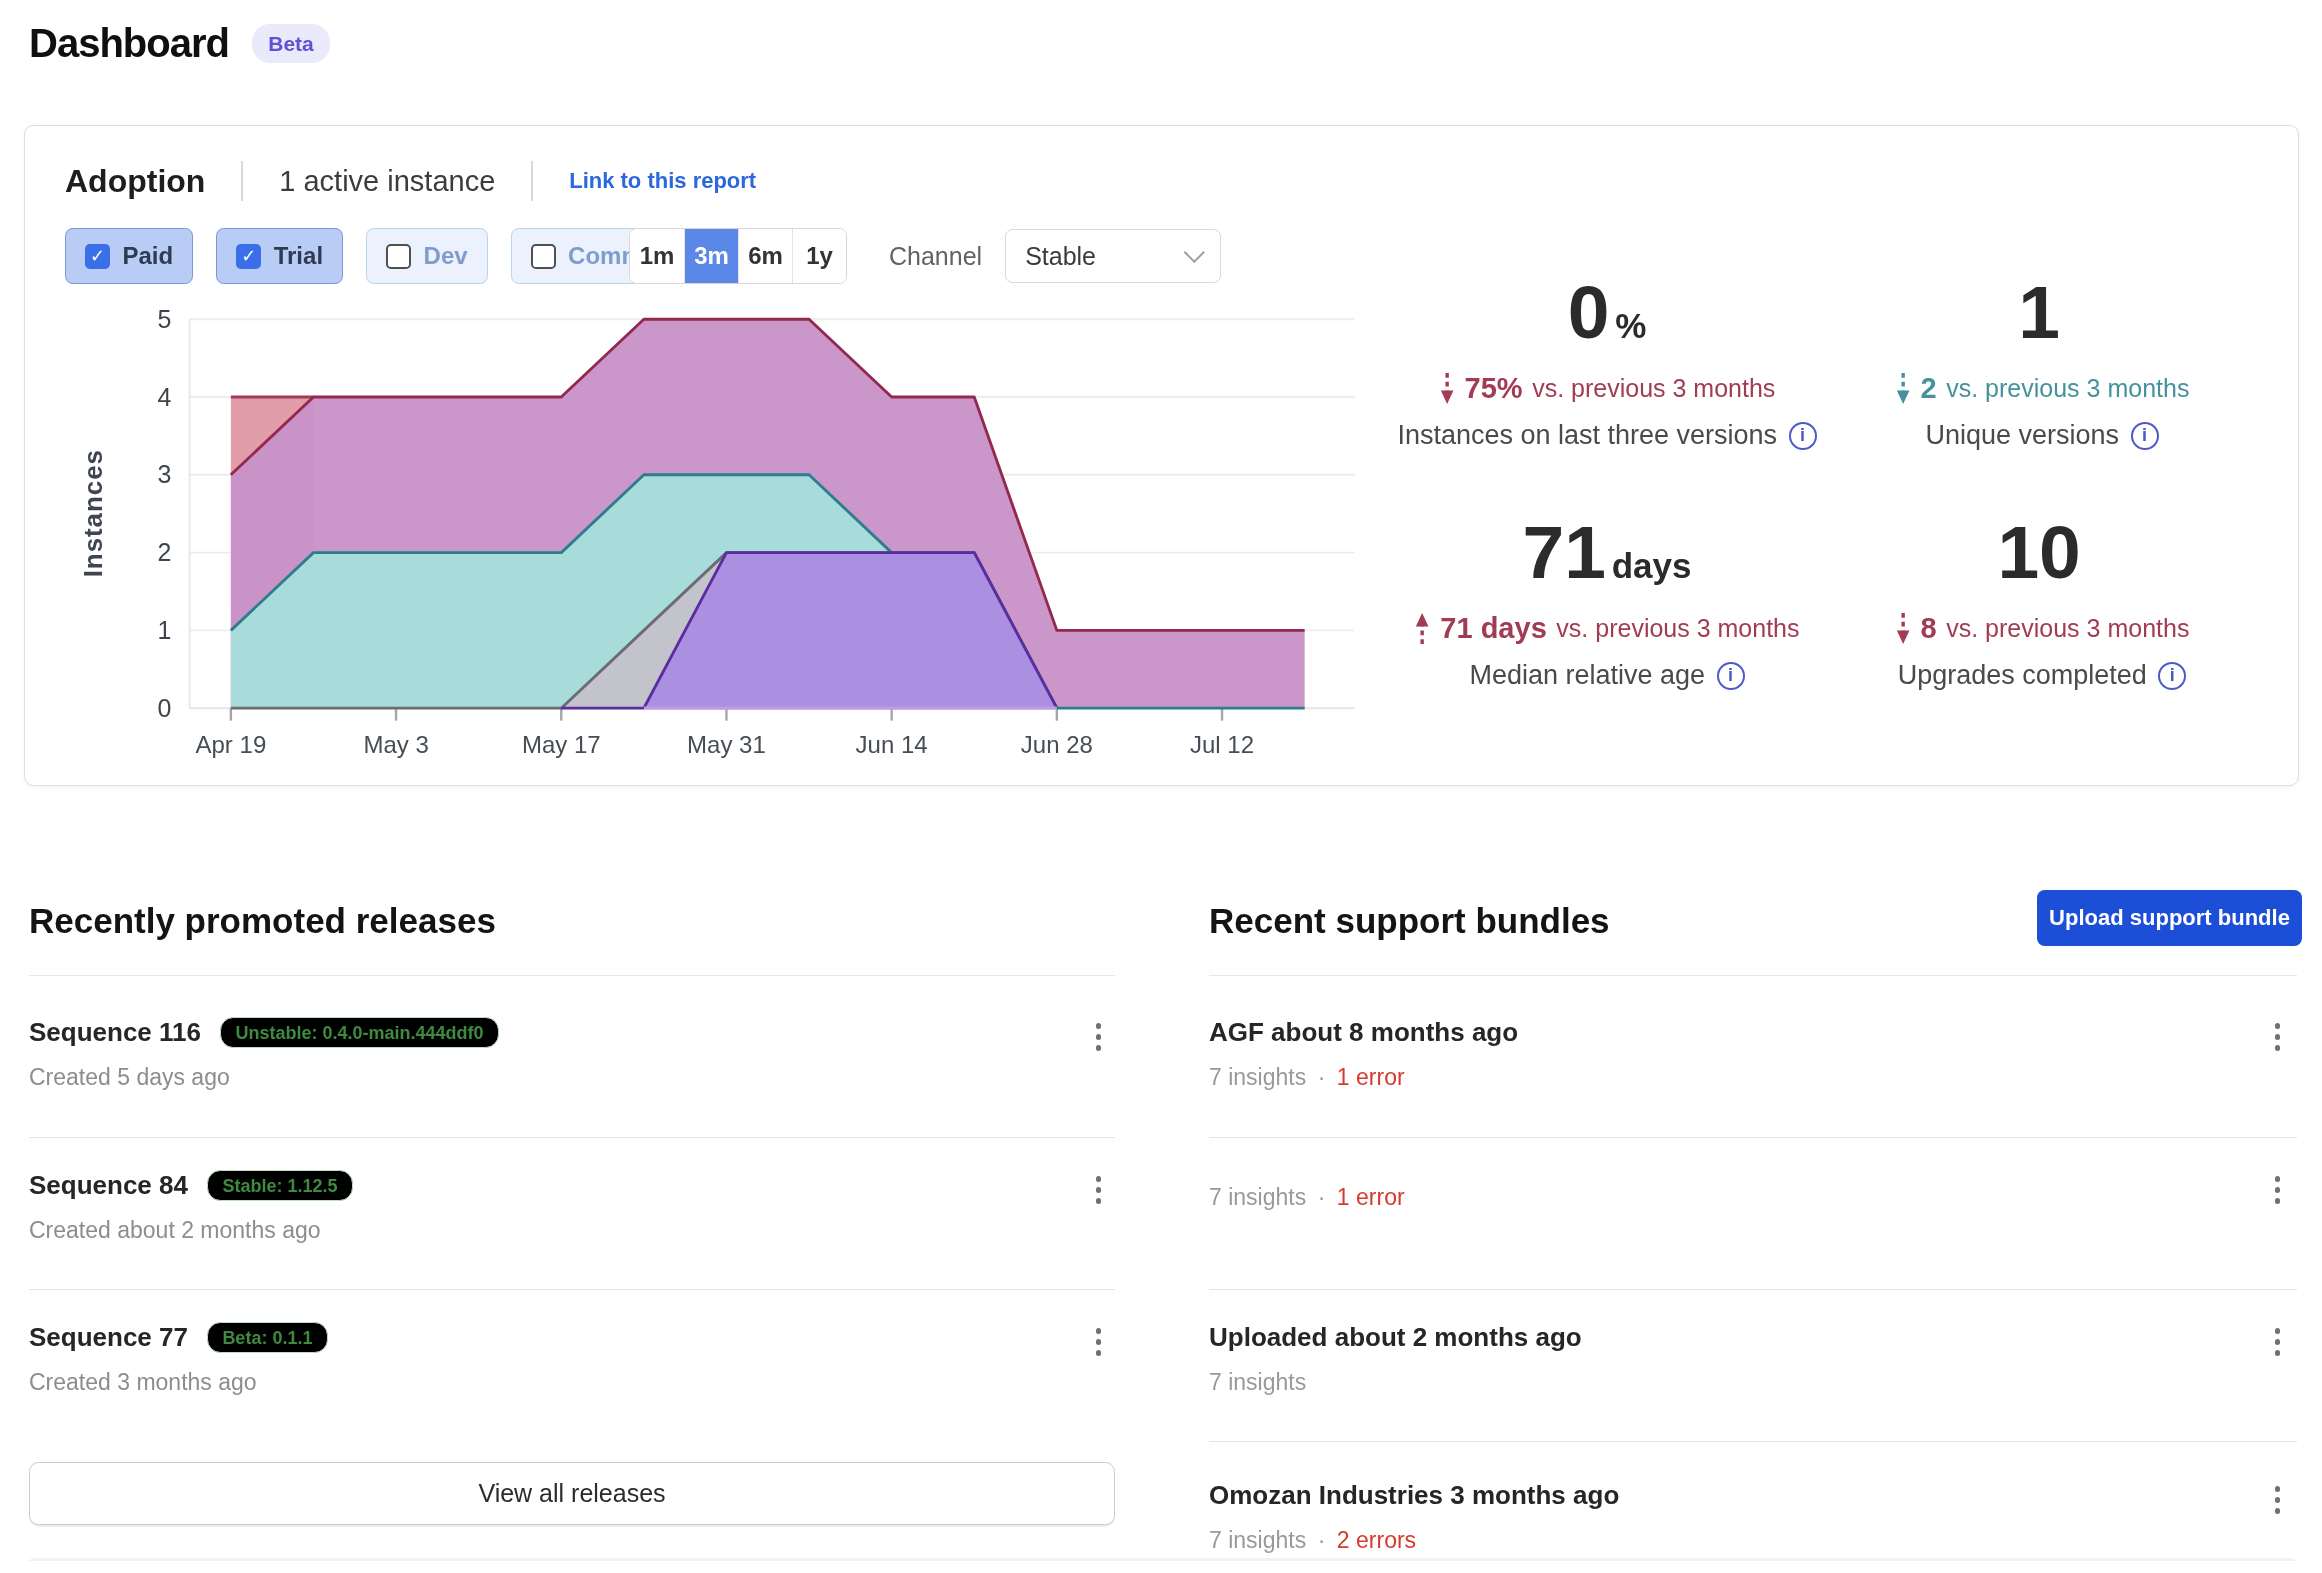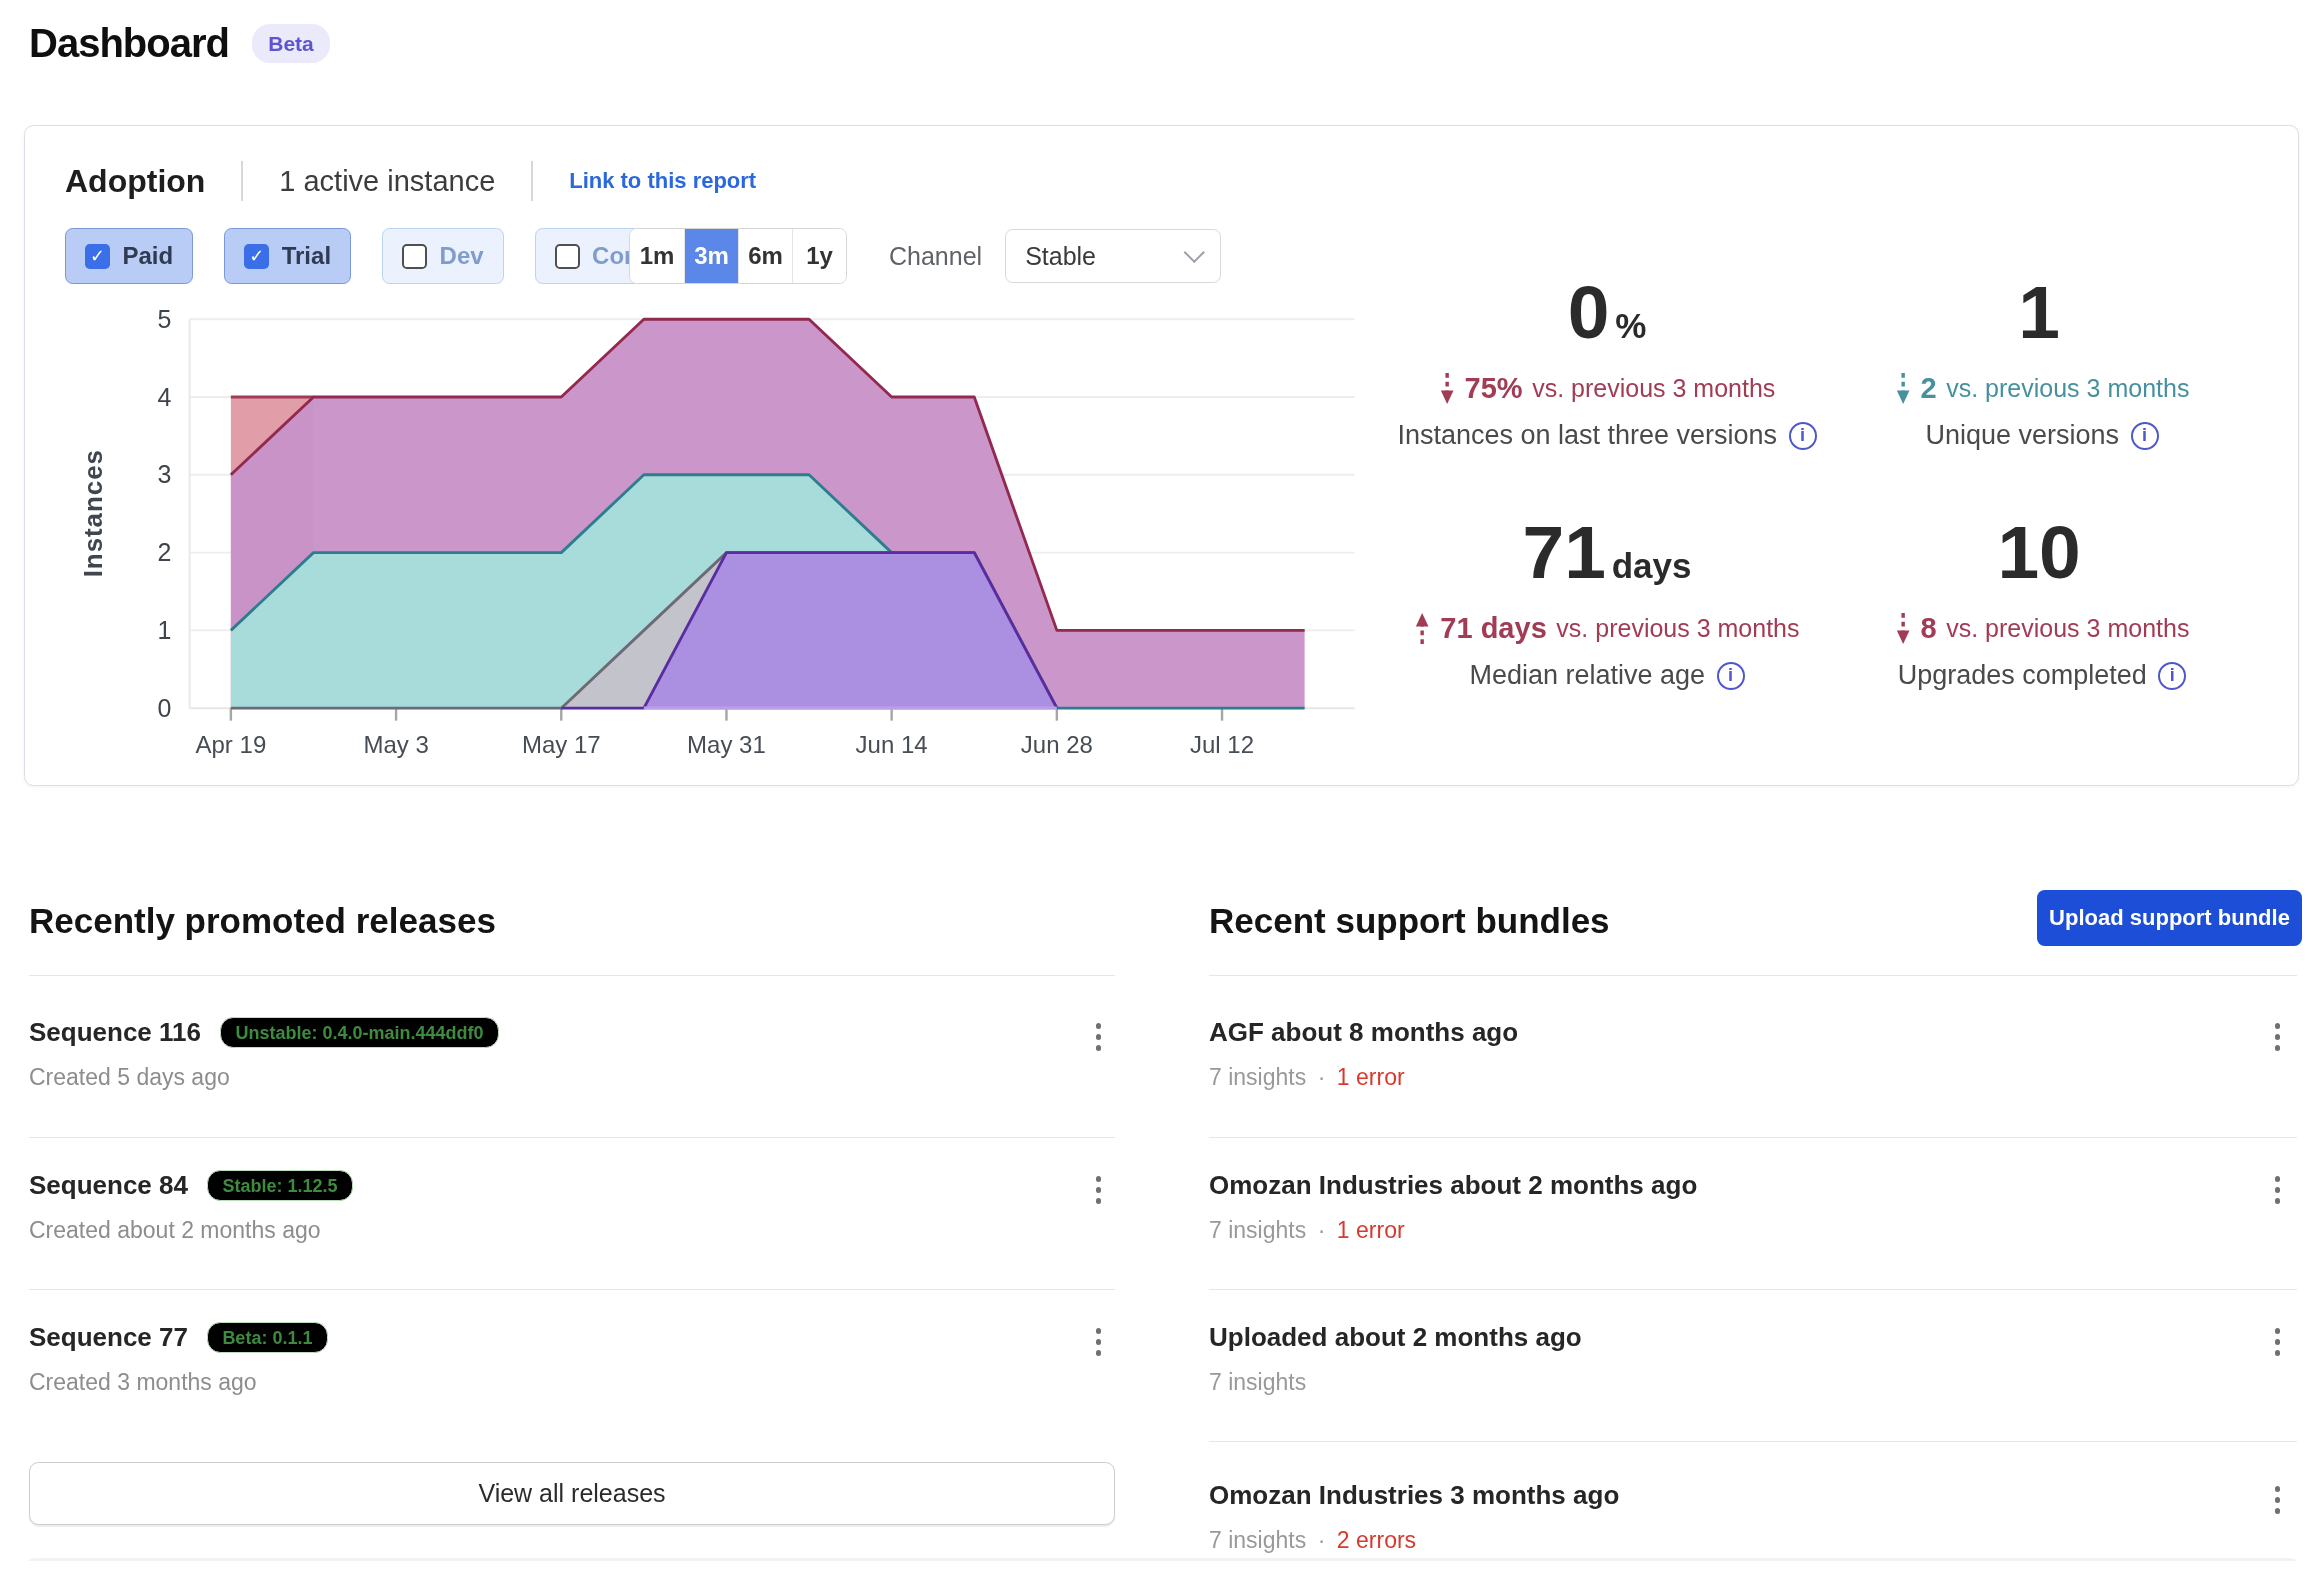--- a/index.html
+++ b/index.html
@@ -15,21 +15,21 @@
   
   .card{position:absolute;left:24px;top:125px;width:2275px;height:661px;background:#fff;
         border:1.9px solid #dadee6;border-radius:9.6px;box-shadow:0 1px 3.8px rgba(0,0,0,.05);box-sizing:border-box;}
   .card-head{position:absolute;left:65px;top:161px;display:flex;align-items:center;gap:36px;}
   .card-head .h{font-size:32px;font-weight:700;color:#1e1e1e;}
   .vsep{width:1.9px;height:40px;background:#d8d8d8;}
   .card-head .sub{font-size:29px;font-weight:500;color:#3c3c3c;}
   .card-head .link{font-size:22px;font-weight:700;color:#2b68de;cursor:pointer;}
 
   
-  .checkgroup{position:absolute;left:65px;top:228px;display:flex;gap:31px;height:56px;}
+  .checkgroup{position:absolute;left:65px;top:228px;display:flex;gap:23px;height:56px;}
   .chk{display:flex;align-items:center;gap:12.5px;height:56px;padding:0 19px;border-radius:7.7px;
        box-sizing:border-box;font-size:24px;font-weight:600;cursor:pointer;}
   .chk .box{width:25px;height:25px;border-radius:4.8px;box-sizing:border-box;
             display:flex;align-items:center;justify-content:center;}
   .chk.checked{background:#b9ccf6;border:1.9px solid #7b97d4;color:#2f3b52;}
   .chk.checked .box{background:#3a6fe8;}
   .chk.checked .box::after{content:"✓";color:#fff;font-size:18px;font-weight:700;}
   .chk.unchecked{background:#ebf2fd;border:1.9px solid #bcd2f2;color:#7f9ccc;}
   .chk.unchecked .box{background:#fff;border:2.9px solid #4f4f4f;}
 
@@ -311,21 +311,20 @@
     </div>
   </div>
   <div class="kebab" style="left:2263px;top:1016px;">
       <i></i>
       <i></i>
       <i></i>
     </div>
   <div class="divider" style="left:1209px;top:1137px;width:1088px;"></div>
 
   <div class="item" style="left:1209px;top:1169px;">
-    <div class="ititle">Omozan Industries about 2 months ago</div>
     <div class="insights">
       <span>7 insights</span><span class="dot">·</span><span class="err">1 error</span>
     </div>
   </div>
   <div class="kebab" style="left:2263px;top:1169px;">
       <i></i>
       <i></i>
       <i></i>
     </div>
   <div class="divider" style="left:1209px;top:1289px;width:1088px;"></div>

